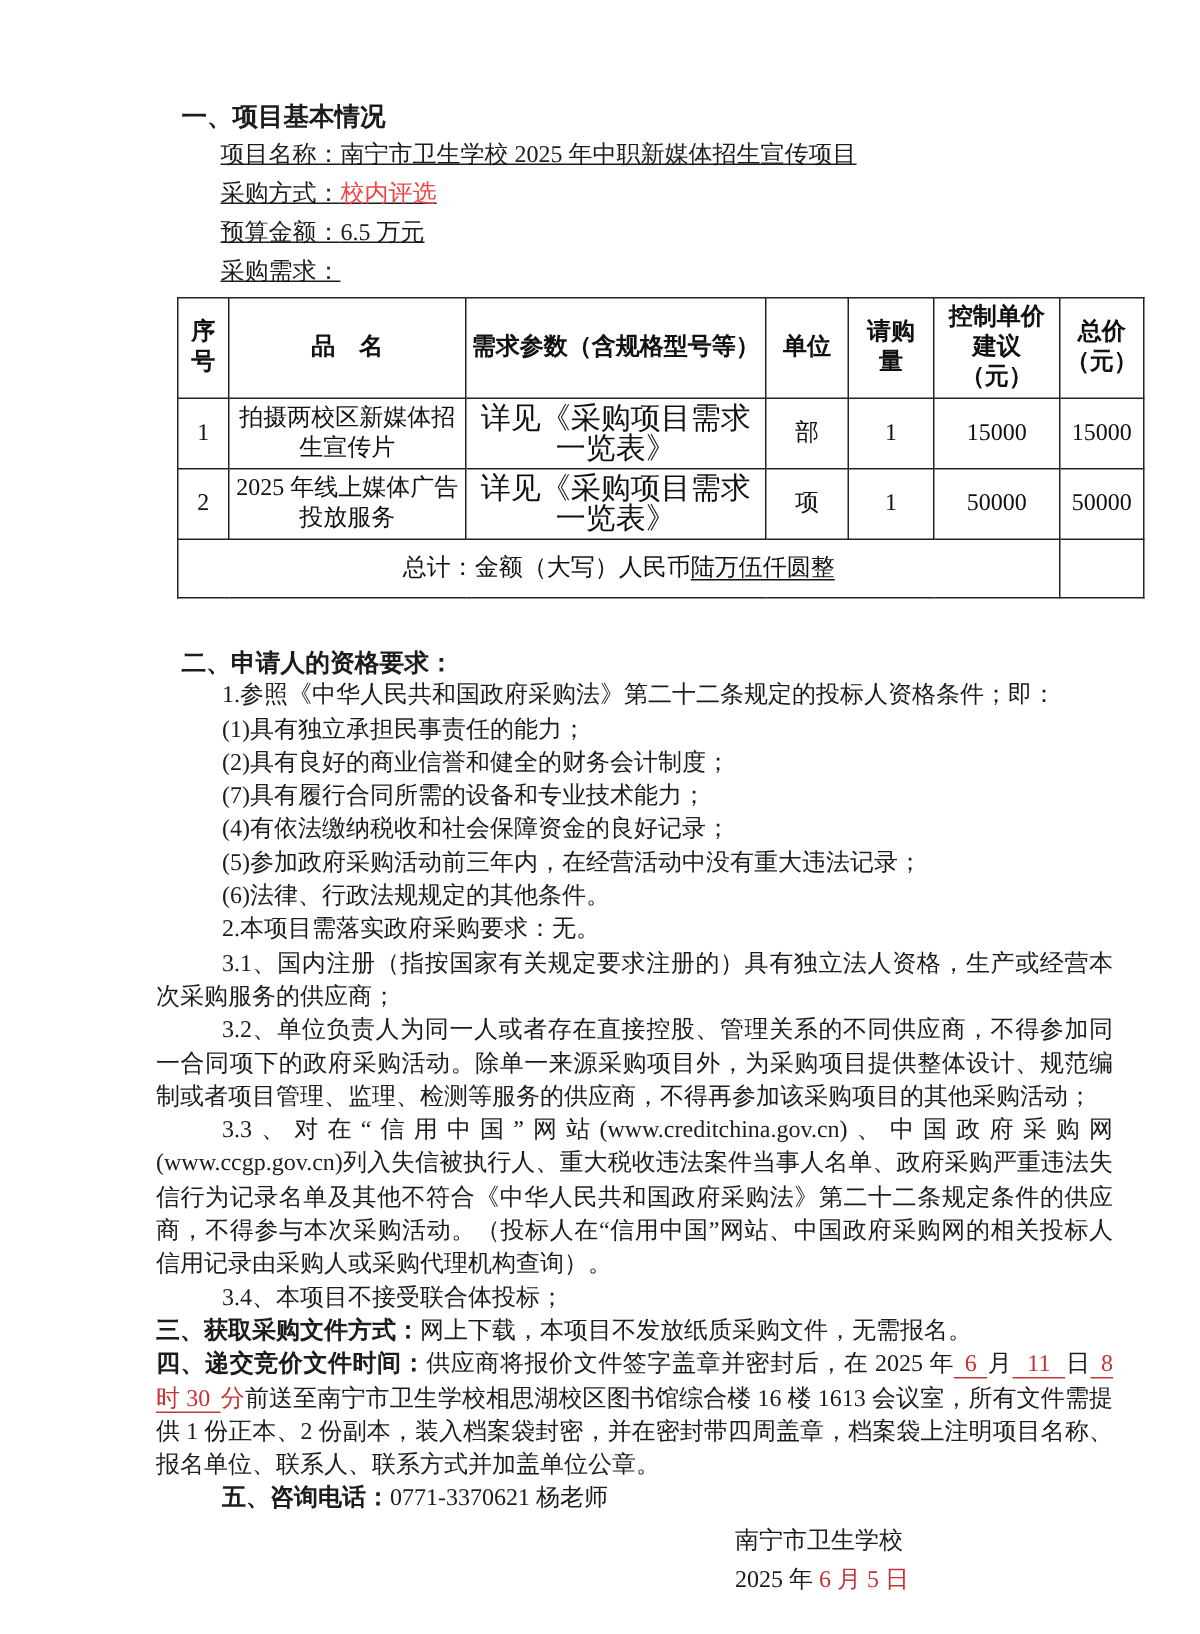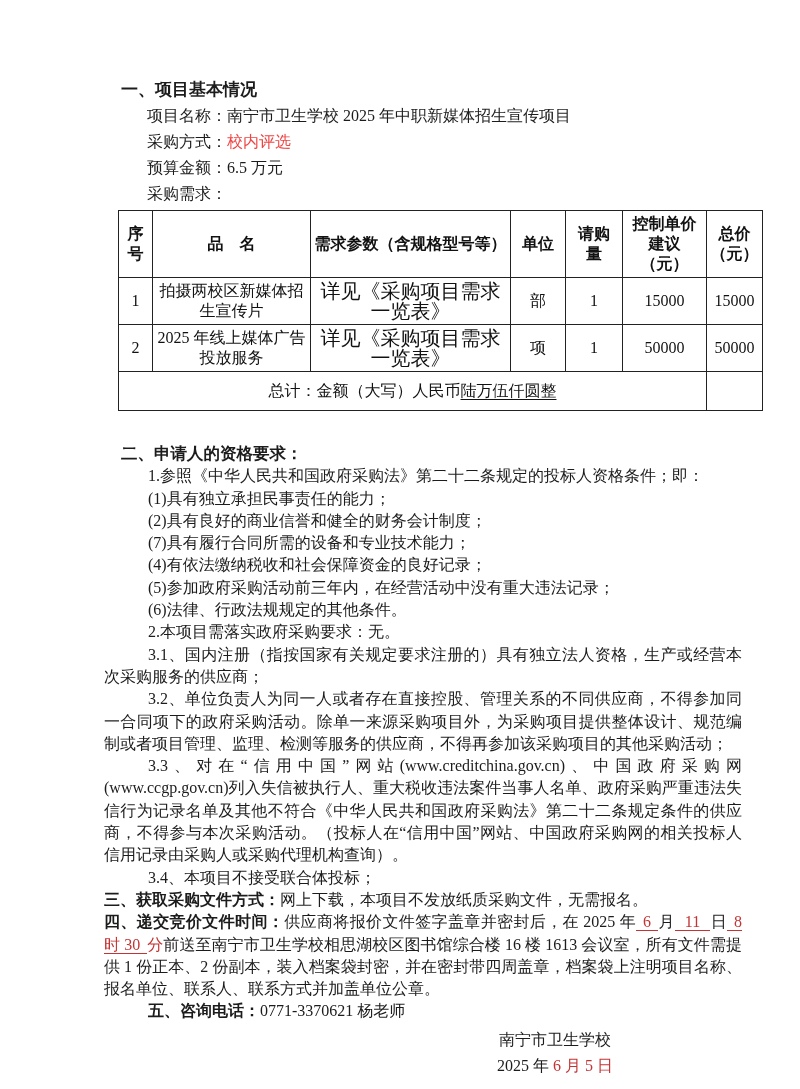--- a/index.html
+++ b/index.html
@@ -21,25 +21,26 @@
     height: 1089px;
     padding: 66px 58px 0 104px;
   }
   
   .sec-head {
     font-weight: bold;
     font-size: 17px;
     line-height: 26px;
     margin: 0 0 0 17px;
   }
-  .sec-head.tight { line-height: 23px; margin-bottom: 2px; margin-top: 12px; }
+  .sec-head.tight { line-height: 23px; margin-bottom: 2px; }
   .field {
     margin: 0;
     line-height: 26px;
     text-indent: 43px;
+    text-decoration: underline;
   }
   .blue { color: #ef4444; }
   .red  { color: #c43434; }
   
   table.tbl {
     border-collapse: collapse;
     table-layout: fixed;
     width: 644px;
     margin: 3px 0 0 14px;
     font-size: 16px;
@@ -79,21 +80,21 @@
   b.inline-label { font-weight: bold; }
   .u-blank {
     border-bottom: 1.4px solid currentColor;
     padding: 0 7px;
   }
   .u-blank.wide { padding: 0 10px; }
   
   .sig {
     width: 130px;
     margin: 4px 122px 0 auto;
-    text-align: center;
+    text-align: left;
     line-height: 26px;
     white-space: nowrap;
   }
   .sig p { margin: 0; }
 </style>
 </head>
 <body>
 
 <div class="page">
 

